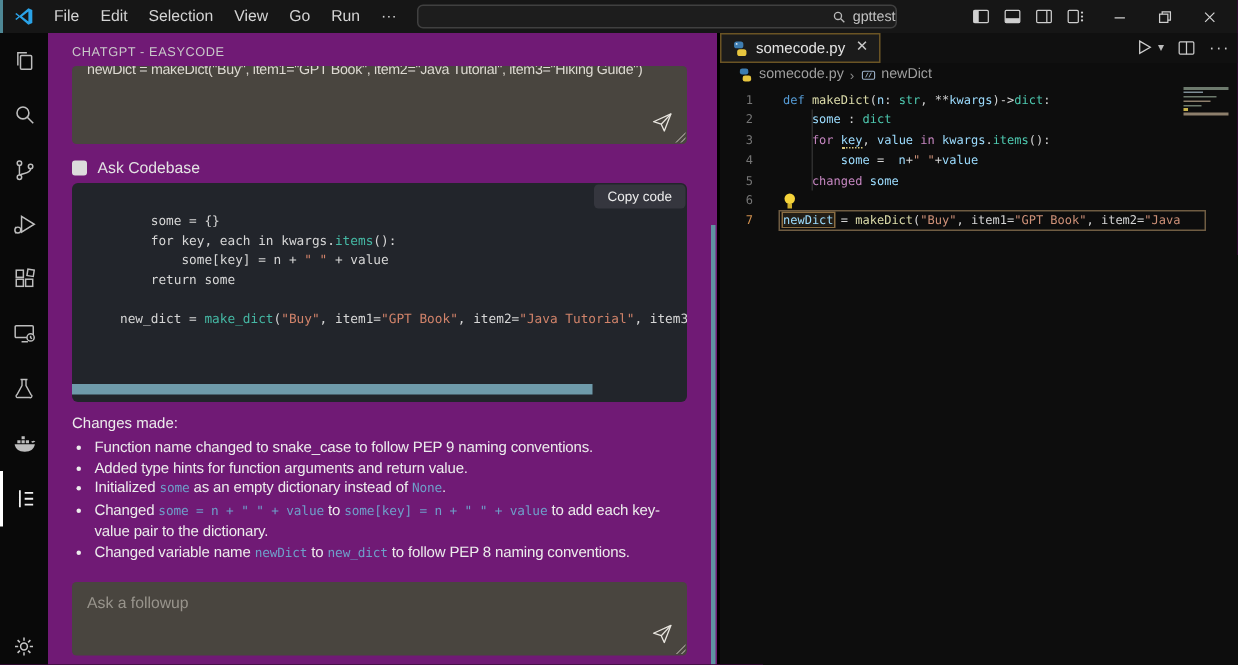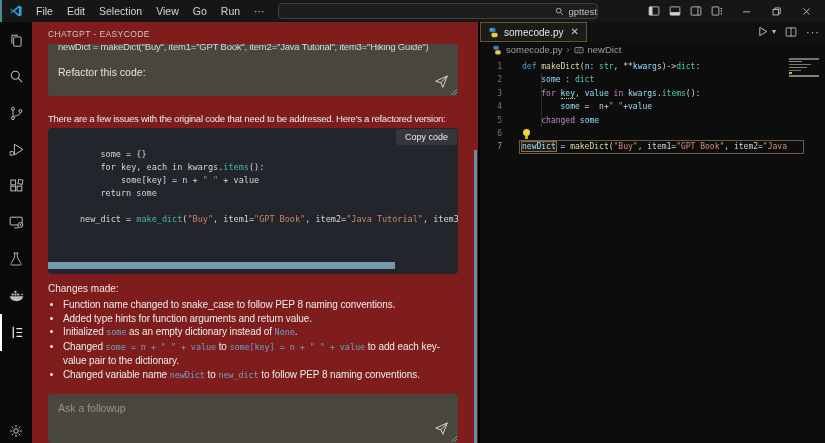--- a/index.html
+++ b/index.html
@@ -18,21 +18,21 @@
   .layout-group{display:flex;gap:9px;margin-right:18px;align-items:center}
   .win-group{display:flex;gap:19px;margin-right:13px;align-items:center;color:#cfcfcf}
 
   
   .activitybar{position:absolute;left:0;top:22px;width:32px;bottom:0;background:#090909}
   .ab-item{width:32px;height:36.5px;display:flex;align-items:center;justify-content:center;box-sizing:border-box}
   .ab-item.active{border-left:2px solid #ffffff}
   .ab-gear{position:absolute;bottom:-4px;left:0;width:32px;height:24px;display:flex;justify-content:center}
 
   
-  .sidebar{position:absolute;left:32px;top:22px;width:446px;bottom:0;background:#7f1d1d;overflow:hidden}
+  .sidebar{position:absolute;left:32px;top:22px;width:446px;bottom:0;background:#701a75;overflow:hidden}
   .sb-inner{padding:7px 20px 0 16px}
   .sb-header{font-size:8.5px;color:#c9c9c9;letter-spacing:.4px}
   .prompt-box{margin-top:5px;height:52px;background:#49453f;border-radius:3px;position:relative;overflow:hidden;padding:0 10px;box-sizing:border-box;width:410px}
   .pb-line1{margin-top:-4px;font-size:9.5px;letter-spacing:-.2px;color:#ddd9d2;white-space:nowrap;line-height:13px}
   .pb-line2{margin-top:13px;font-size:10.5px;color:#e6e2da}
   .send-icon{position:absolute;right:9px;bottom:7px}
   .grip{position:absolute;right:1px;bottom:1px;width:8px;height:8px;background:
     linear-gradient(135deg,transparent 0 58%,#8c8880 58% 66%,transparent 66% 78%,#8c8880 78% 86%,transparent 86%)}
   .cb-row{margin-top:10px;display:flex;align-items:center;gap:7px}
   .checkbox{width:10px;height:10px;background:#dcdcdc;border-radius:2px}
@@ -223,47 +223,49 @@
       </svg>
   </div>
 </div>
 
 <div class="sidebar">
   <div class="sb-inner">
     <div class="sb-header">CHATGPT - EASYCODE</div>
 
     <div class="prompt-box">
       <div class="pb-line1">newDict = makeDict("Buy", item1="GPT Book", item2="Java Tutorial", item3="Hiking Guide")</div>
-      <div class="pb-line2">Refactor this code:</div>
       <span class="send-icon">
         <svg width="15" height="15" viewBox="0 0 22 22" fill="none" stroke="#e8e5df" stroke-width="1.3" stroke-linejoin="round">
             <path d="M2.5 10.5L19.5 2.8 13 19.5l-3-6.6z"></path>
             <path d="M10 12.9l9.5-10.1"></path>
           </svg>
       </span>
       <span class="grip"></span>
     </div>
 
-
-    <div class="intro">There are a few issues with the original code that need to be addressed. Here's a refactored version:</div>
+    <div class="cb-row">
+      <span class="checkbox"></span>
+      <span class="cb-label">Ask Codebase</span>
+    </div>
+
 
     <div class="codeblock">
       <span class="copybtn">Copy code</span>
       <div class="hscroll"></div>
         <div class="ck-row"><span class="lcode"><span class="ck-p">    some = {}</span></span></div>
         <div class="ck-row"><span class="lcode"><span class="ck-p">    for key, each in kwargs.</span><span class="ck-fn">items</span><span class="ck-p">():</span></span></div>
         <div class="ck-row"><span class="lcode"><span class="ck-p">        some[key] = n + </span><span class="ck-s">" "</span><span class="ck-p"> + value</span></span></div>
         <div class="ck-row"><span class="lcode"><span class="ck-p">    return some</span></span></div>
         <div class="ck-row"><span class="lcode"></span></div>
         <div class="ck-row"><span class="lcode"><span class="ck-p">new_dict = </span><span class="ck-fn">make_dict</span><span class="ck-p">(</span><span class="ck-s">"Buy"</span><span class="ck-p">, item1=</span><span class="ck-s">"GPT Book"</span><span class="ck-p">, item2=</span><span class="ck-s">"Java Tutorial"</span><span class="ck-p">, item3=</span></span></div>
       </div>
 
     <div class="changes">Changes made:</div>
     <ul class="bullets">
-        <li><span class="btext">Function name changed to snake_case to follow PEP 8 naming conventions.</span></li>
+        <li><span class="btext">Function name changed to snake_case to follow PEP 9 naming conventions.</span></li>
         <li><span class="btext">Added type hints for function arguments and return value.</span></li>
         <li><span class="btext">Initialized </span><span class="inline-code">some</span><span class="btext"> as an empty dictionary instead of </span><span class="inline-code">None</span><span class="btext">.</span></li>
         <li><span class="btext">Changed </span><span class="inline-code">some = n + " " + value</span><span class="btext"> to </span><span class="inline-code">some[key] = n + " " + value</span><span class="btext"> to add each key-value pair to the dictionary.</span></li>
         <li><span class="btext">Changed variable name </span><span class="inline-code">newDict</span><span class="btext"> to </span><span class="inline-code">new_dict</span><span class="btext"> to follow PEP 8 naming conventions.</span></li>
       </ul>
 
     <div class="followup">
       <textarea placeholder="Ask a followup" style=""></textarea>
       <span class="send-icon">
         <svg width="15" height="15" viewBox="0 0 22 22" fill="none" stroke="#e8e5df" stroke-width="1.3" stroke-linejoin="round">

